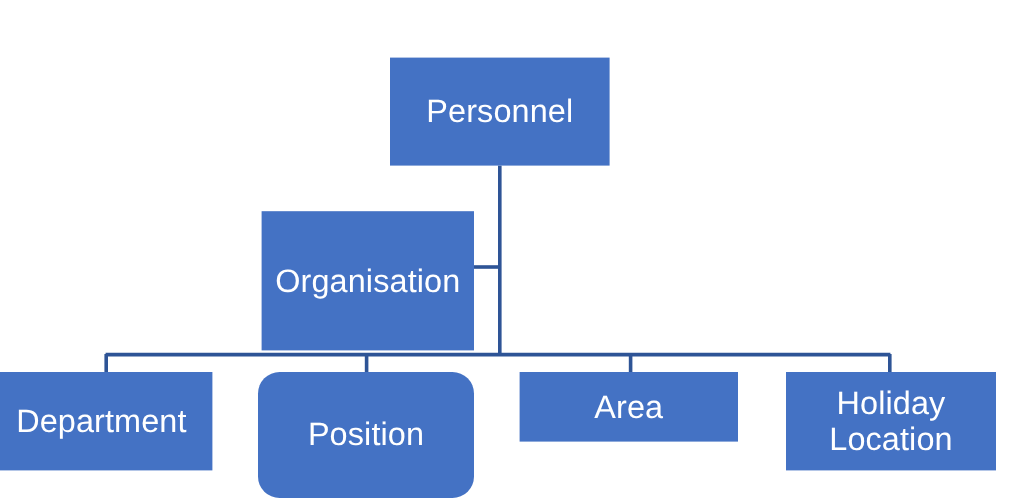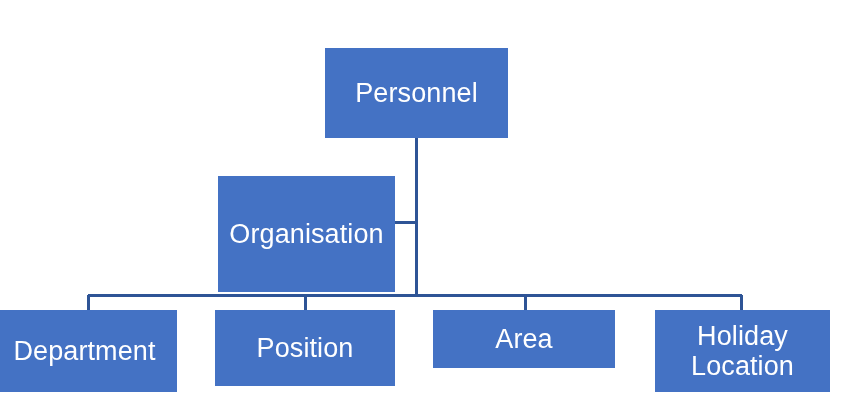--- a/index.html
+++ b/index.html
@@ -42,21 +42,21 @@
     display: block;
     white-space: pre-line;
     padding: 0 6px;
   }
   
   #node-personnel { left: 325px; top: 48px; width: 183px; height: 90px; }
   
   #node-organisation { left: 218px; top: 176px; width: 177px; height: 116px; }
   
   #node-department { left: -8px; top: 310px; width: 185px; height: 82px; }
-  #node-position { left: 215px; top: 310px; width: 180px; height: 76px; }
+  #node-position { left: 215px; top: 310px; width: 180px; height: 105px; border-radius: 18px; }
   #node-area { left: 433px; top: 310px; width: 182px; height: 58px; }
   #node-holiday-location { left: 655px; top: 310px; width: 175px; height: 82px; }
 </style>
 </head>
 <body>
 
 <div id="canvas">
 
   <svg id="connectors" viewBox="0 0 847 415" xmlns="http://www.w3.org/2000/svg">
 

